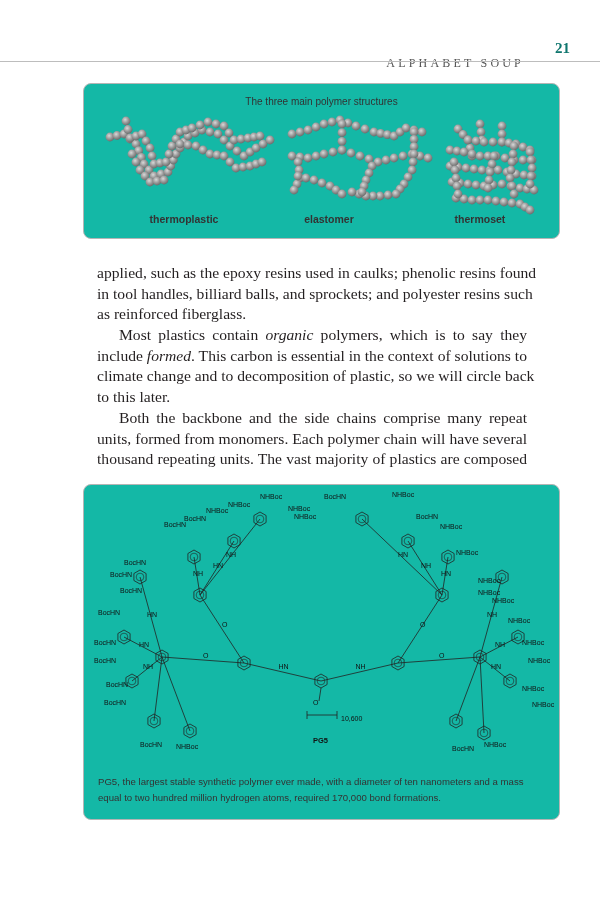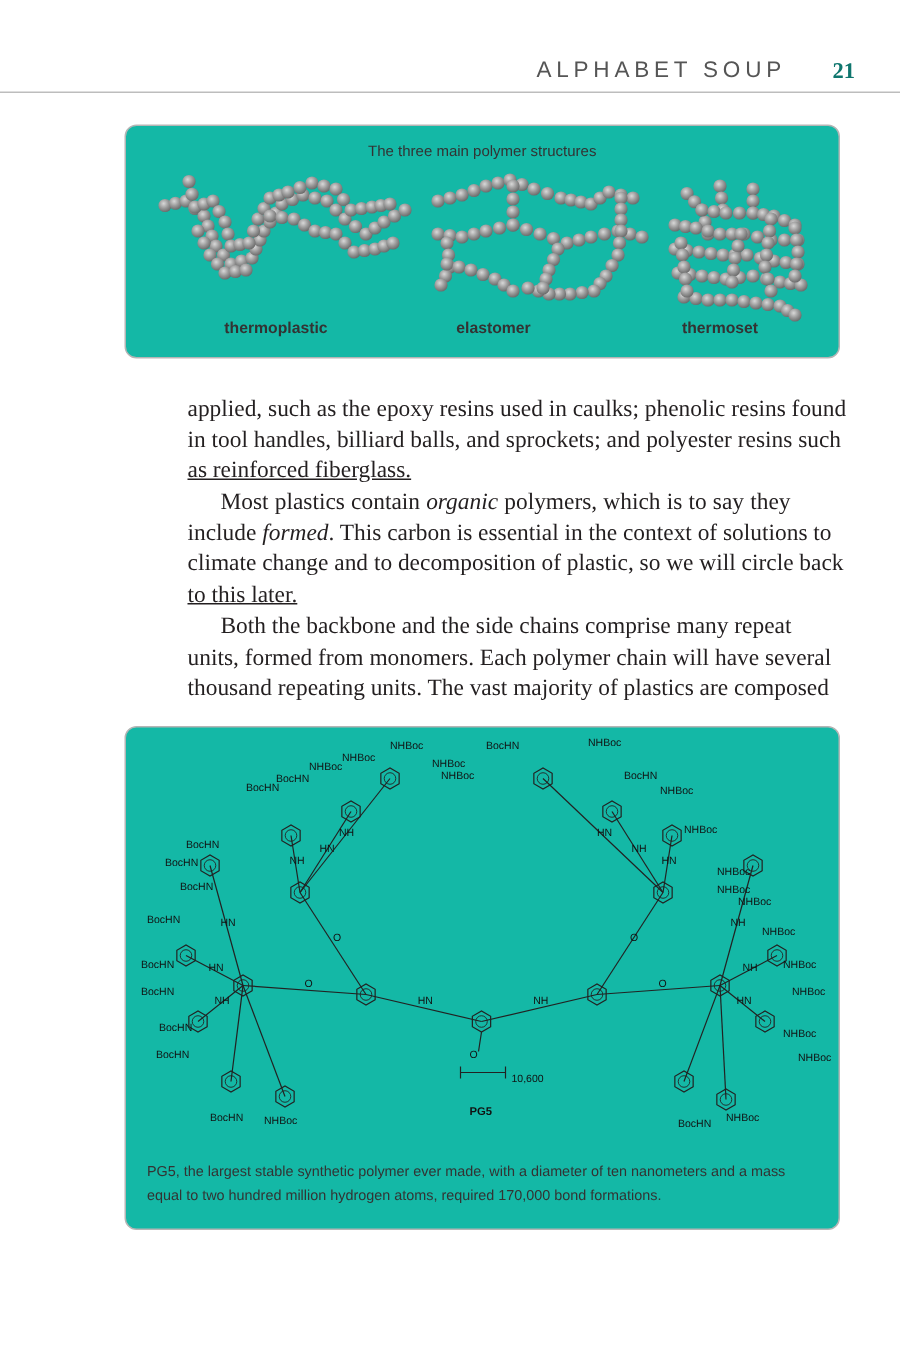--- a/index.html
+++ b/index.html
@@ -1,30 +1,30 @@
 <!DOCTYPE html>
 <html><head>
 <meta charset="utf-8">
 <style>
   html, body { margin: 0; padding: 0; background: #ffffff; }
   body { width: 600px; height: 900px; position: relative; overflow: hidden; font-family: "DejaVu Sans", sans-serif; color: #231f20; }
   .running-head { position: absolute; top: 38px; right: 0; left: 0; height: 24px; }
-  .rh-title { position: absolute; right: 76px; top: 0; font-family: Liberation Sans, sans-serif; font-size: 15px; letter-spacing: 3.2px; color: #555; }
+  .rh-title { position: absolute; right: 76px; top: 18px; font-family: Liberation Serif, serif; font-size: 12px; letter-spacing: 3.2px; color: #555; }
   .rh-page { position: absolute; right: 30px; top: 2px; font-family: Liberation Serif, serif; font-size: 15px; font-weight: bold; color: #0f766e; }
   .rh-rule { position: absolute; top: 61px; left: 0; right: 0; height: 1px; background: #bdbdbd; }
 
   .figure-box { position: absolute; border: 1px solid #b5b5b5; border-radius: 8px; background: #14b8a6; }
   #fig1 { left: 83px; top: 83px; width: 475px; height: 154px; }
   .fig1-title { position: absolute; left: 0; right: 0; top: 12px; text-align: center; font-family: "Liberation Sans", sans-serif; font-size: 10px; color: #333; }
   .fig1-svg { position: absolute; left: 0; top: 0; }
   .fig1-label { position: absolute; top: 129px; font-family: "Liberation Sans", sans-serif; font-size: 10.5px; color: #333; text-align: center; width: 120px; font-weight: bold; }
 
   .body-text { position: absolute; left: 97px; width: 430px; font-family: "Liberation Serif", serif; font-size: 15.6px; line-height: 20.6px; color: #231f20; text-align: justify; }
-  .body-text .line { display: block; text-align-last: justify; white-space: nowrap; margin-left: 28px; }
-  .body-text .line.last { text-align-last: left; text-decoration: underline; }
+  .body-text .line { display: block; text-align-last: justify; white-space: nowrap; }
+  .body-text .line.last { text-align-last: left; }
 
   #fig2 { left: 83px; top: 484px; width: 475px; height: 334px; }
   .fig2-svg { position: absolute; left: 0; top: 0; }
   .caption { position: absolute; left: 14px; right: 12px; top: 289px; font-family: "Liberation Sans", sans-serif; font-size: 9.6px; line-height: 16px; color: #333; }
   .chem-label { font-family: "Liberation Sans", sans-serif; font-size: 7px; fill: #111; }
   .chem-bold { font-family: "Liberation Sans", sans-serif; font-size: 7.5px; font-weight: bold; fill: #111; }
 </style>
 </head>
 <body>
 

